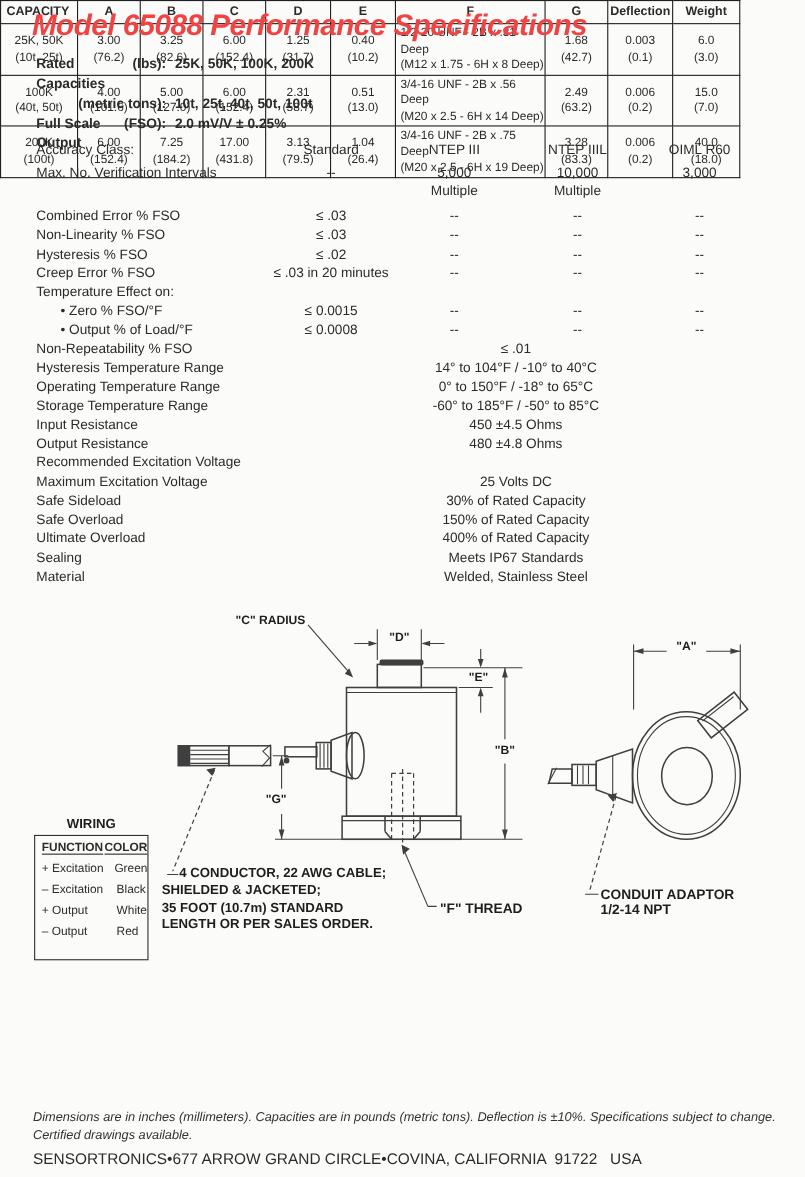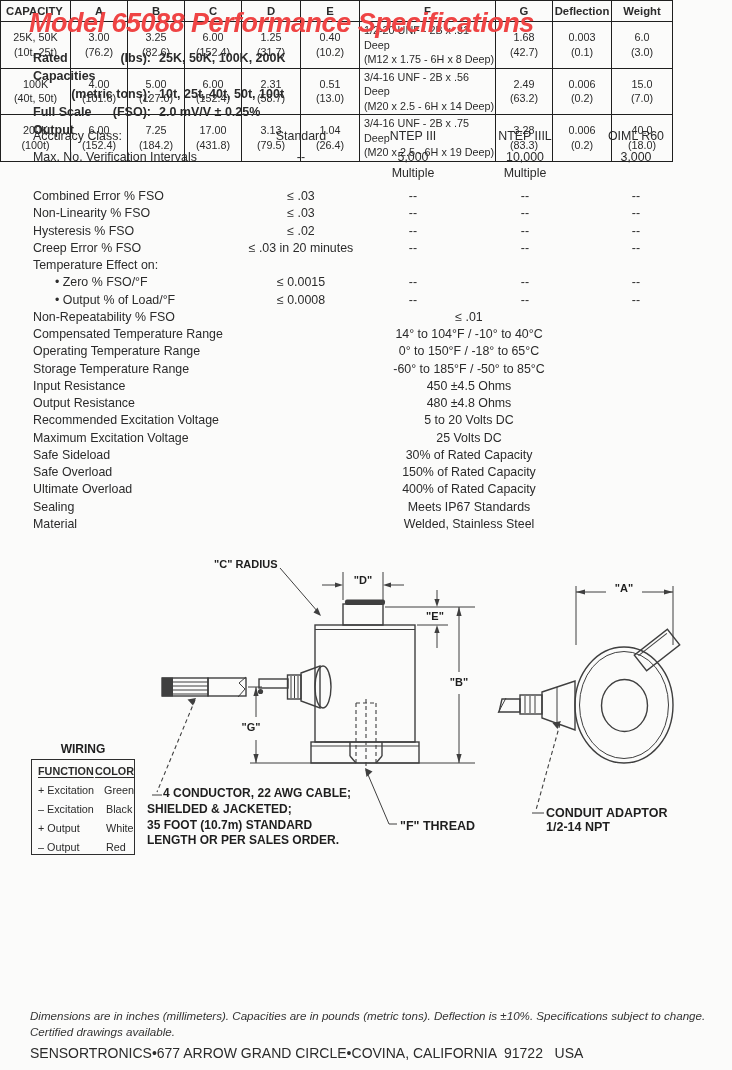--- a/index.html
+++ b/index.html
@@ -27,21 +27,21 @@
   .spec-label{white-space:nowrap;}
   .spec-label.indent{padding-left:22px;}
   
   .dimlab{font-weight:bold;font-size:11px;color:#1e1e1e;text-align:center;white-space:nowrap;}
   .calloutlab{font-weight:bold;font-size:12.5px;color:#1e1e1e;white-space:nowrap;}
   .cable-note{left:147px;top:786px;font-weight:bold;font-size:12px;line-height:15.8px;color:#1e1e1e;}
   .cable-note .ln0{padding-left:16px;}
   .conduit{left:546px;top:806px;line-height:14px;}
   
   .wiring-title{left:31px;top:742px;width:104px;text-align:center;font-weight:bold;font-size:12px;color:#1e1e1e;}
-  .wiring-box{left:31px;top:759px;width:104px;height:96px;border:1.6px solid #2e2e2e;box-sizing:border-box;
+  .wiring-box{left:31px;top:759px;width:104px;height:114px;border:1.6px solid #2e2e2e;box-sizing:border-box;
               padding:5px 0 0 6px;font-size:10.8px;}
   .wiring-hd{display:flex;font-weight:bold;}
   .wiring-hd span{text-decoration:underline;text-underline-offset:1.5px;}
   .wh1{width:62px;}
   .wiring-row{display:flex;margin-top:8px;line-height:11px;}
   .wiring-row .fn{width:68px;white-space:nowrap;}
   
   .dims{left:27px;top:883px;border-collapse:collapse;table-layout:fixed;}
   .dims th,.dims td{border:1.8px solid #1f1f1f;font-size:10.8px;line-height:14.5px;text-align:center;
                     padding:1px 0;white-space:pre-line;color:#2b2b2b;}
@@ -151,42 +151,41 @@
           <div class="spec-val">≤ 0.0008</div>
           <div class="spec-val">--</div>
           <div class="spec-val">--</div>
           <div class="spec-val">--</div>
         </div>
         <div class="spec-row">
           <div class="spec-label">Non-Repeatability % FSO</div>
           <div class="spec-merged">≤ .01</div>
         </div>
         <div class="spec-row">
-          <div class="spec-label">Compensated Temperature Range</div>
+          <div class="spec-label">Hysteresis Temperature Range</div>
           <div class="spec-merged">14° to 104°F / -10° to 40°C</div>
         </div>
         <div class="spec-row">
           <div class="spec-label">Operating Temperature Range</div>
           <div class="spec-merged">0° to 150°F / -18° to 65°C</div>
         </div>
         <div class="spec-row">
           <div class="spec-label">Storage Temperature Range</div>
           <div class="spec-merged">-60° to 185°F / -50° to 85°C</div>
         </div>
         <div class="spec-row">
           <div class="spec-label">Input Resistance</div>
           <div class="spec-merged">450 ±4.5 Ohms</div>
         </div>
         <div class="spec-row">
           <div class="spec-label">Output Resistance</div>
           <div class="spec-merged">480 ±4.8 Ohms</div>
         </div>
         <div class="spec-row">
           <div class="spec-label">Recommended Excitation Voltage</div>
-          <div class="spec-merged">5 to 20 Volts DC</div>
         </div>
         <div class="spec-row">
           <div class="spec-label">Maximum Excitation Voltage</div>
           <div class="spec-merged">25 Volts DC</div>
         </div>
         <div class="spec-row">
           <div class="spec-label">Safe Sideload</div>
           <div class="spec-merged">30% of Rated Capacity</div>
         </div>
         <div class="spec-row">

